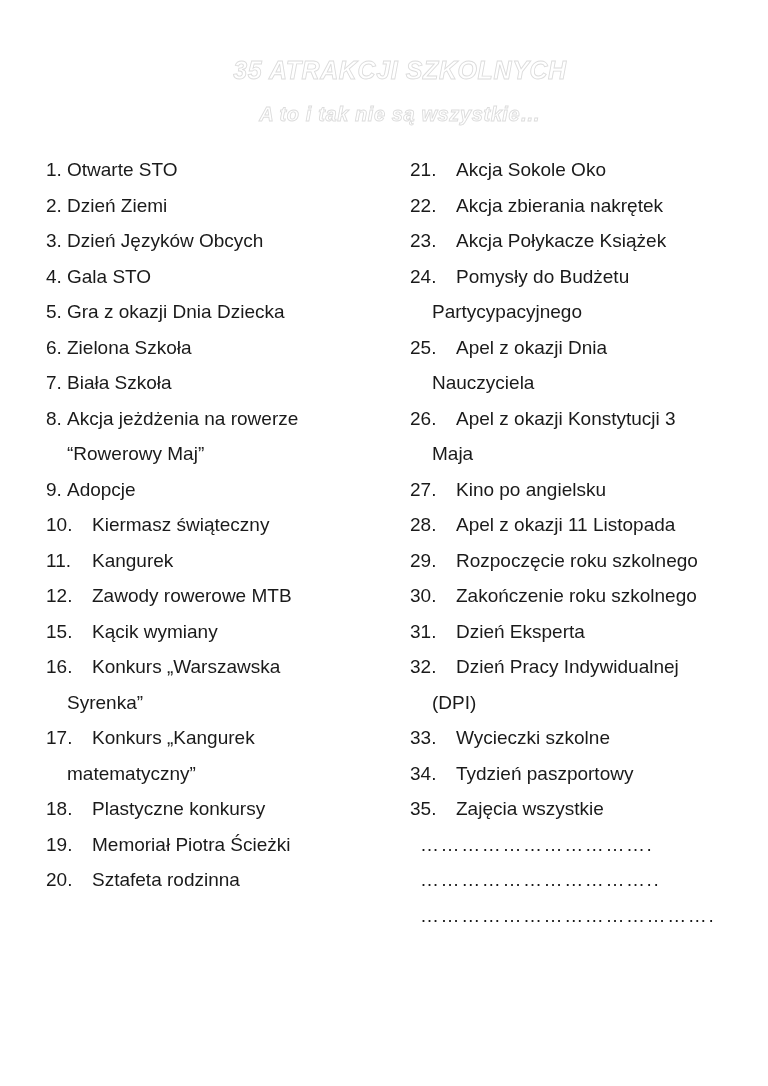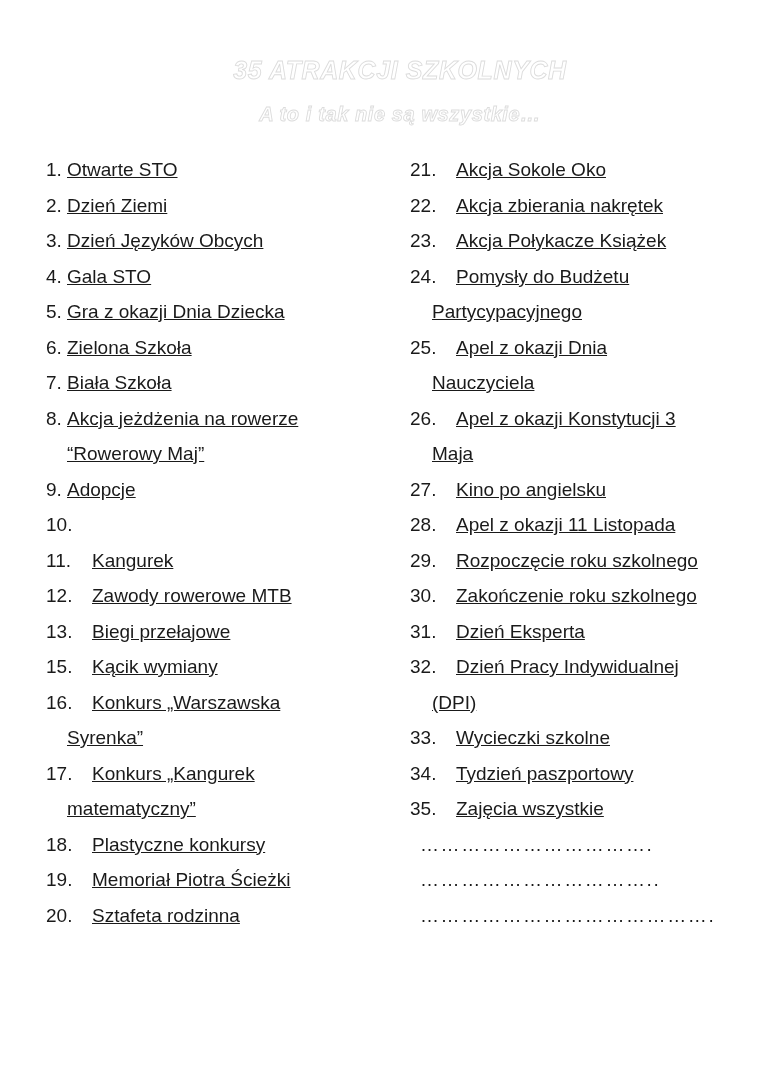--- a/index.html
+++ b/index.html
@@ -74,21 +74,21 @@
 
   
   .num {
     display: inline-block;
     text-align: left;
     flex: 0 0 auto;
   }
   .num-narrow { width: 21px; }   
   .num-wide   { width: 46px; }   
 
-  .txt { flex: 0 0 auto; text-decoration: underline; }
+  .txt { flex: 0 0 auto; }
 
   
   .cont-left  { padding-left: 21px; text-align: center; }
   .cont-right { padding-left: 22px; }
 
   
   .dots {
     height: 35.5px;
     line-height: 35.5px;
     font-size: 19px;
@@ -144,32 +144,29 @@
         </div>
         <div class="line cont-left">
           <span class="txt">“Rowerowy Maj”</span>
         </div>
         <div class="line">
           <span class="num num-narrow">9.</span>
           <span class="txt">Adopcje</span>
         </div>
         <div class="line">
           <span class="num num-wide">10.</span>
+          <span class="txt">Kiermasz świąteczny</span>
         </div>
         <div class="line">
           <span class="num num-wide">11.</span>
           <span class="txt">Kangurek</span>
         </div>
         <div class="line">
           <span class="num num-wide">12.</span>
           <span class="txt">Zawody rowerowe MTB</span>
-        </div>
-        <div class="line">
-          <span class="num num-wide">13.</span>
-          <span class="txt">Biegi przełajowe</span>
         </div>
         <div class="line">
           <span class="num num-wide">15.</span>
           <span class="txt">Kącik wymiany</span>
         </div>
         <div class="line">
           <span class="num num-wide">16.</span>
           <span class="txt">Konkurs „Warszawska</span>
         </div>
         <div class="line cont-left">

